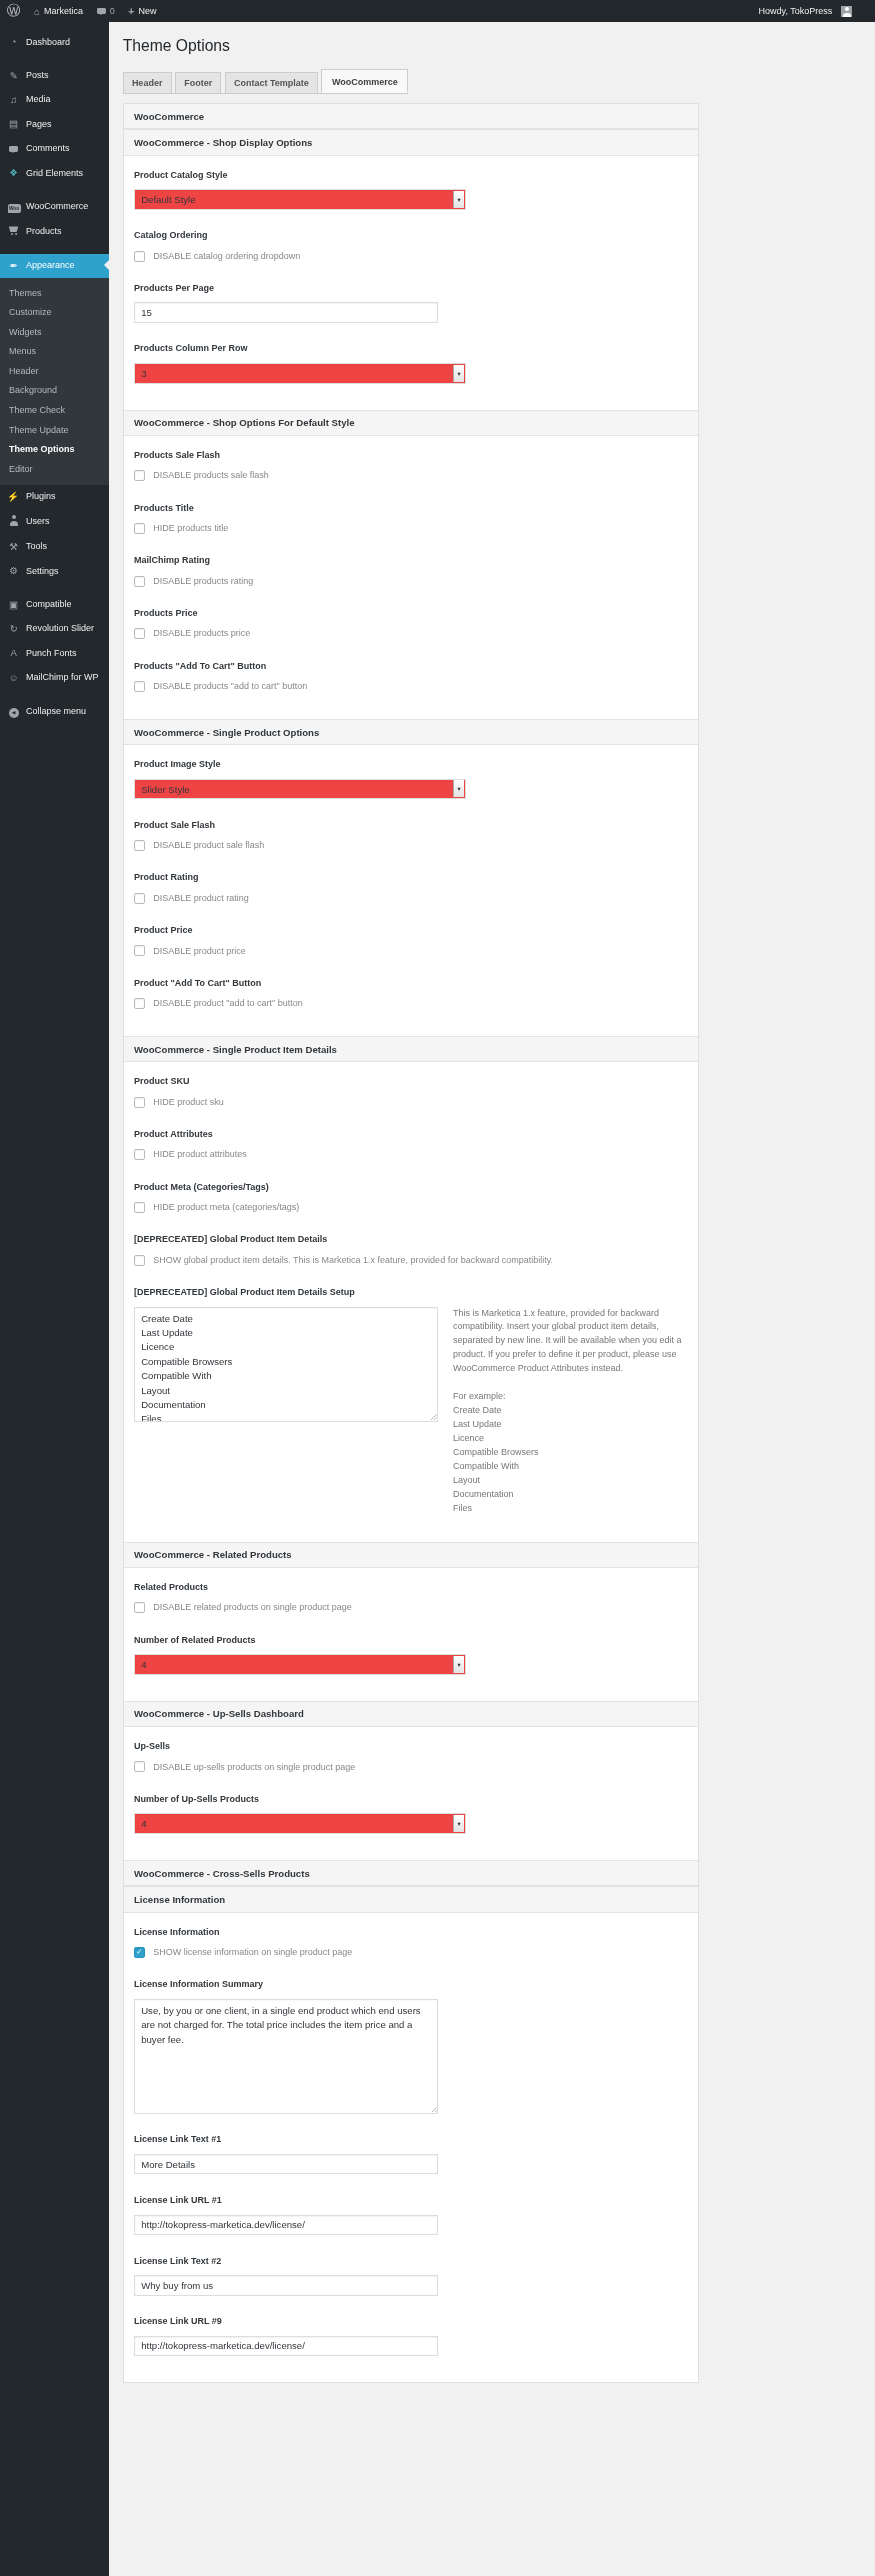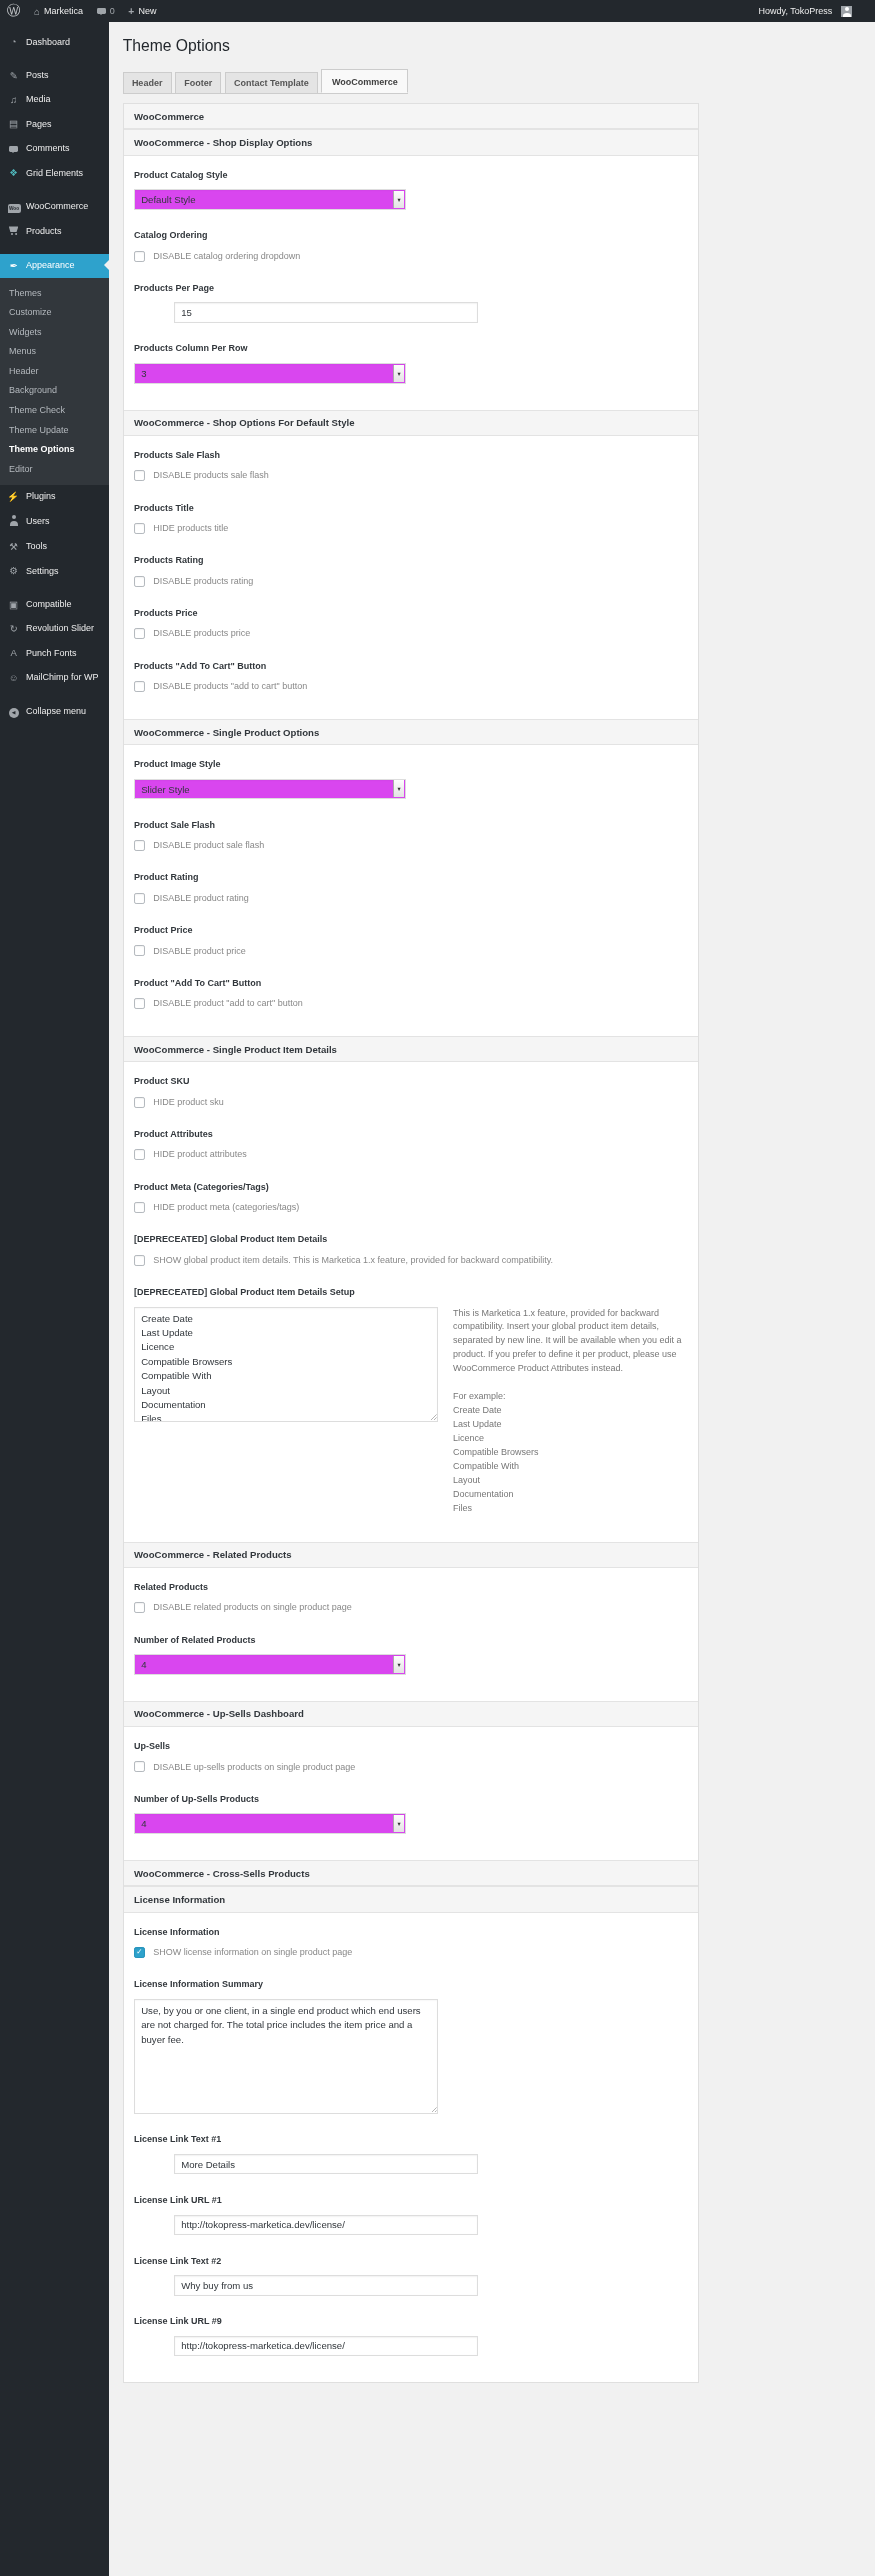--- a/index.html
+++ b/index.html
@@ -54,24 +54,24 @@
   h1.title { font-size:15.7px; font-weight:400; color:#23282d; margin:0 0 12.3px; line-height:1.3; }
   .tabwrap { border-bottom:0.7px solid #ccc; width:max-content; }
   .tab { display:inline-block; vertical-align:bottom; background:#e4e4e4; border:0.7px solid #ccc; border-bottom:none; color:#555; font-size:9px; font-weight:600; padding:4.8px 8.2px; margin-right:3.4px; cursor:pointer; }
   .tab.active { background:#f9f9f9; border-bottom:0.7px solid #f9f9f9; margin-bottom:-0.7px; margin-right:0; padding:6.8px 9.6px 5.5px; color:#404040; }
   .panel { width:576px; background:#fff; border:0.7px solid #dfdfdf; margin-top:9px; }
   .band { background:#f5f5f5; border-top:0.7px solid #e3e3e3; border-bottom:0.7px solid #e3e3e3; padding:6.8px 10.3px; font-size:9.6px; font-weight:bold; color:#32373c; }
   .section:first-child .band { border-top:none; }
   .sec-body { padding:13.7px 10.3px 5.5px; }
   .field { margin-bottom:20.5px; }
   .flabel { font-size:9px; font-weight:bold; color:#32373c; margin-bottom:9.6px; }
-  .tinput { width:304px; height:20.5px; border:0.7px solid #ddd; background:#fff; font:9.6px "Liberation Sans",sans-serif; color:#32373c; padding:0 6.2px; box-shadow:inset 0 0.7px 1.4px rgba(0,0,0,.07); outline:none;margin-left:40px; }
+  .tinput { width:304px; height:20.5px; border:0.7px solid #ddd; background:#fff; font:9.6px "Liberation Sans",sans-serif; color:#32373c; padding:0 6.2px; box-shadow:inset 0 0.7px 1.4px rgba(0,0,0,.07); outline:none; }
   .input-wrap { position:relative; width:304px; }
   .link-ic { position:absolute; right:4.1px; top:4.8px; cursor:pointer; }
-  .selectbox { position:relative; width:272px; height:20.5px; border:0.7px solid #ddd; background:#d946ef; cursor:pointer; box-shadow:inset 0 0.7px 1.4px rgba(0,0,0,.04); }
+  .selectbox { position:relative; width:332px; height:20.5px; border:0.7px solid #ddd; background:#ef4444; cursor:pointer; box-shadow:inset 0 0.7px 1.4px rgba(0,0,0,.04); }
   .select-value { display:block; line-height:19px; padding-left:6.2px; font-size:9.6px; color:#32373c; }
   .select-arrow { position:absolute; top:0.7px; right:0.7px; bottom:0.7px; width:11.6px; background:linear-gradient(#fdfdfd,#e3e3e3); border-left:0.7px solid #aaa; display:flex; align-items:center; justify-content:center; font-size:6.2px; color:#333; }
   .cb-row { display:flex; align-items:center; gap:8.2px; font-size:9px; color:#888; cursor:pointer; line-height:1.4; }
   .cbox { width:11px; height:11px; border:0.7px solid #b4b9be; border-radius:2.1px; background:#fff; box-shadow:inset 0 0.7px 1.4px rgba(0,0,0,.07); flex:0 0 11px; display:flex; align-items:center; justify-content:center; font-size:7.5px; color:#fff; }
   .cbox.checked { background:#2ea2cc; border-color:#2694bd; }
   .ta-wrap { position:relative; width:304px; }
   .ta { width:304px; height:115px; border:0.7px solid #ddd; padding:4.1px 6.2px; font:9.6px "Liberation Sans",sans-serif; color:#32373c; line-height:1.5; resize:none; box-shadow:inset 0 0.7px 1.4px rgba(0,0,0,.04); outline:none; display:block; }
   .grip { position:absolute; right:1.4px; bottom:1.4px; width:6.8px; height:6.8px; background:repeating-linear-gradient(135deg,transparent 0 1.4px,#b5b5b5 1.4px 2.1px); clip-path:polygon(100% 0,100% 100%,0 100%); cursor:nwse-resize; }
   .control-row { display:flex; align-items:flex-start; }
   .side-note { white-space:pre-line; margin-left:15px; width:255px; font-size:9px; color:#777; line-height:1.55; }
@@ -242,21 +242,21 @@
               </label>
             </div>
             <div class="field">
               <div class="flabel">Products Title</div>
               <label class="cb-row">
                 <span class="cbox"></span>
                 <span class="cb-desc">HIDE products title</span>
               </label>
             </div>
             <div class="field">
-              <div class="flabel">Products Rating</div>
+              <div class="flabel">MailChimp Rating</div>
               <label class="cb-row">
                 <span class="cbox"></span>
                 <span class="cb-desc">DISABLE products rating</span>
               </label>
             </div>
             <div class="field">
               <div class="flabel">Products Price</div>
               <label class="cb-row">
                 <span class="cbox"></span>
                 <span class="cb-desc">DISABLE products price</span>

